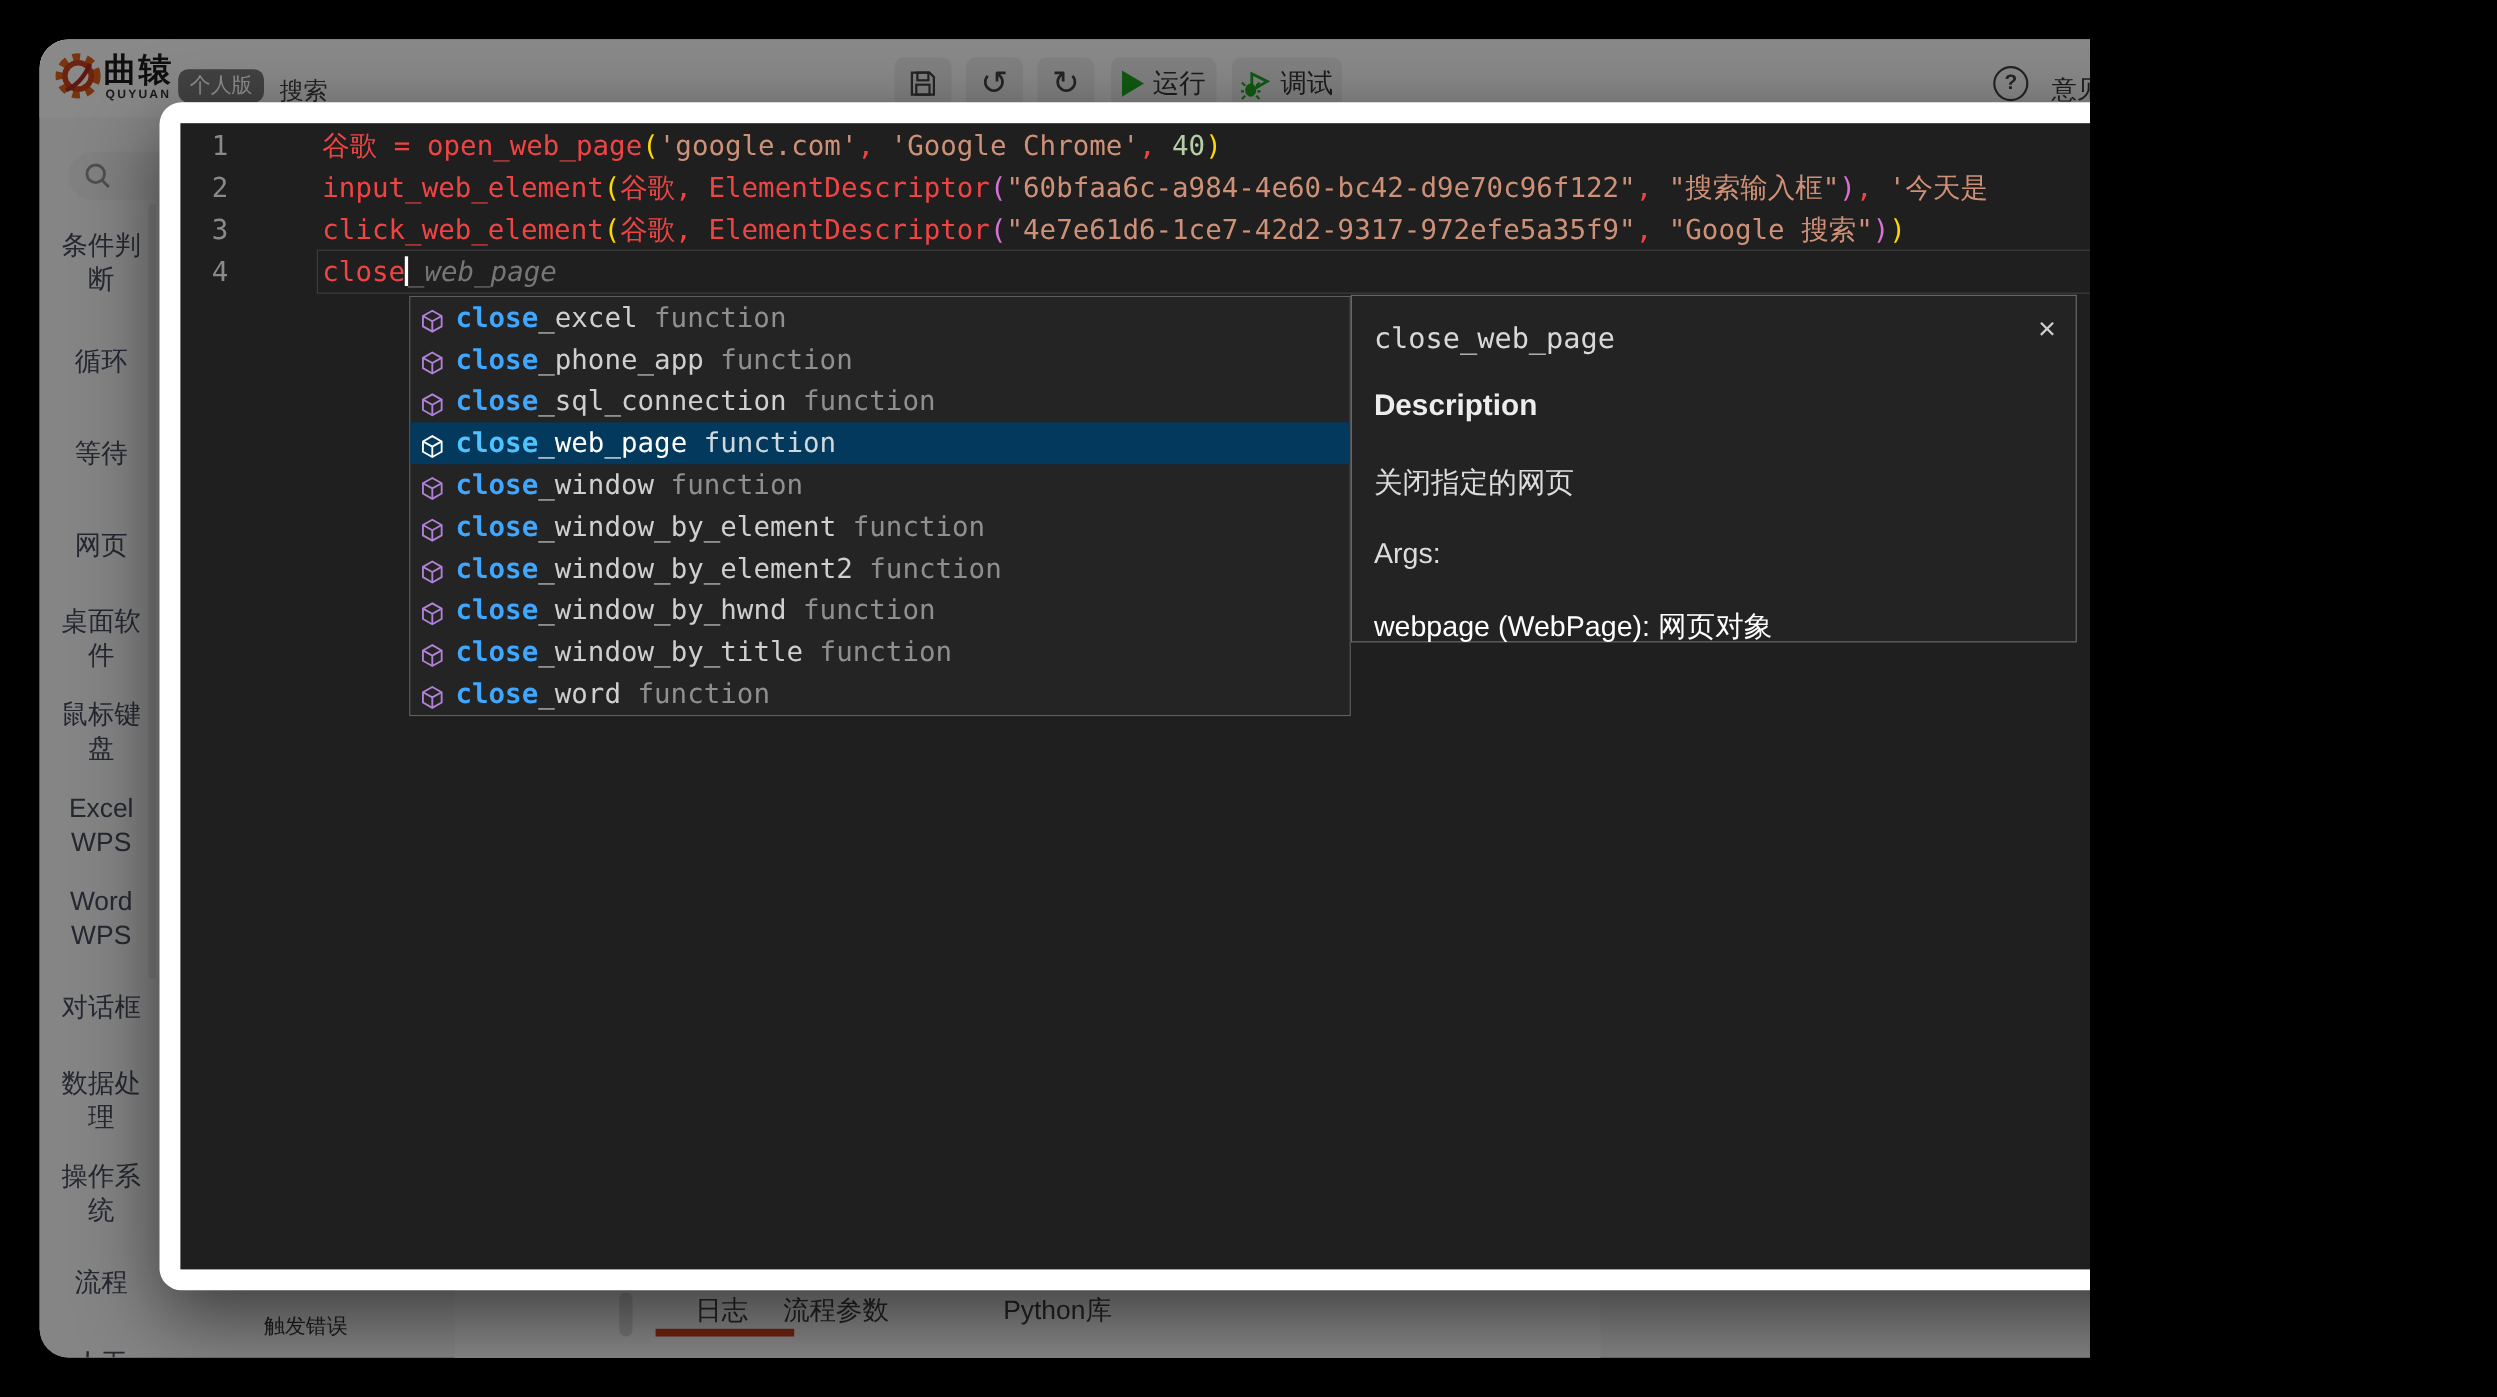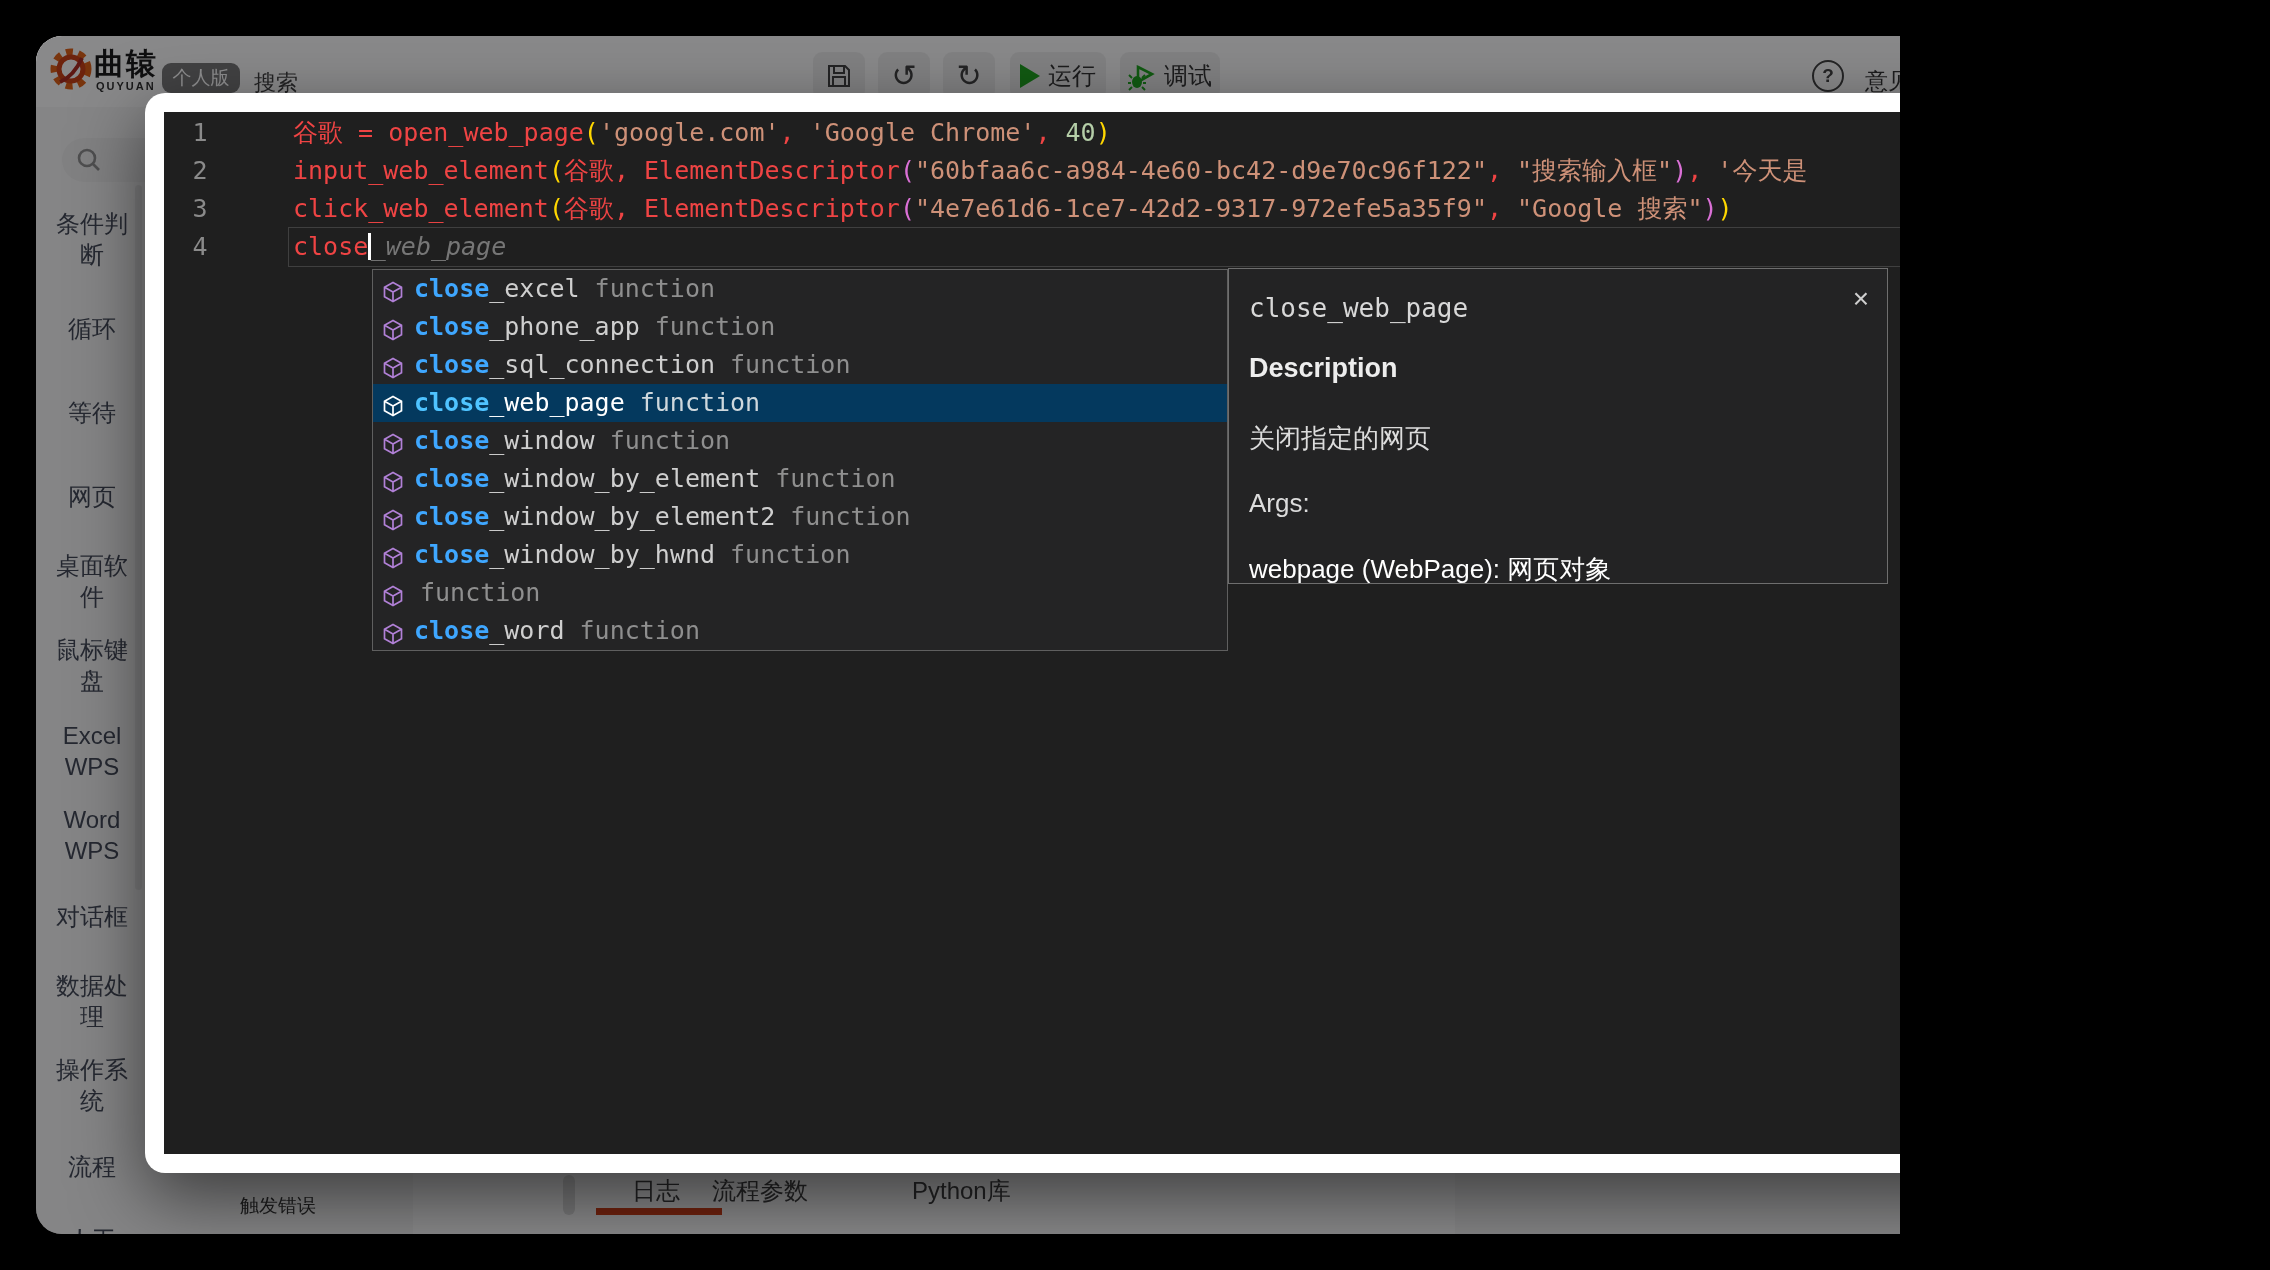--- a/index.html
+++ b/index.html
@@ -315,20 +315,21 @@
                 <path d="M3.5 7.3 L12 12 L20.5 7.3 M12 12 V21.5" fill="none" stroke="currentColor" stroke-width="1.7"></path>
               </svg></span>
             <span class="sg-name"><span class="sg-match">close</span><span>_window_by_hwnd</span></span>
             <span class="sg-kind">function</span>
           </div>
           <div class="sg-row">
             <span class="sg-icon"><svg width="24" height="24" viewBox="0 0 24 24">
                 <path d="M12 2.5 L20.5 7.3 V16.7 L12 21.5 L3.5 16.7 V7.3 Z" fill="none" stroke="currentColor" stroke-width="1.7"></path>
                 <path d="M3.5 7.3 L12 12 L20.5 7.3 M12 12 V21.5" fill="none" stroke="currentColor" stroke-width="1.7"></path>
               </svg></span>
+            <span class="sg-name"><span class="sg-match">close</span><span>_window_by_title</span></span>
             <span class="sg-kind">function</span>
           </div>
           <div class="sg-row">
             <span class="sg-icon"><svg width="24" height="24" viewBox="0 0 24 24">
                 <path d="M12 2.5 L20.5 7.3 V16.7 L12 21.5 L3.5 16.7 V7.3 Z" fill="none" stroke="currentColor" stroke-width="1.7"></path>
                 <path d="M3.5 7.3 L12 12 L20.5 7.3 M12 12 V21.5" fill="none" stroke="currentColor" stroke-width="1.7"></path>
               </svg></span>
             <span class="sg-name"><span class="sg-match">close</span><span>_word</span></span>
             <span class="sg-kind">function</span>
           </div>

